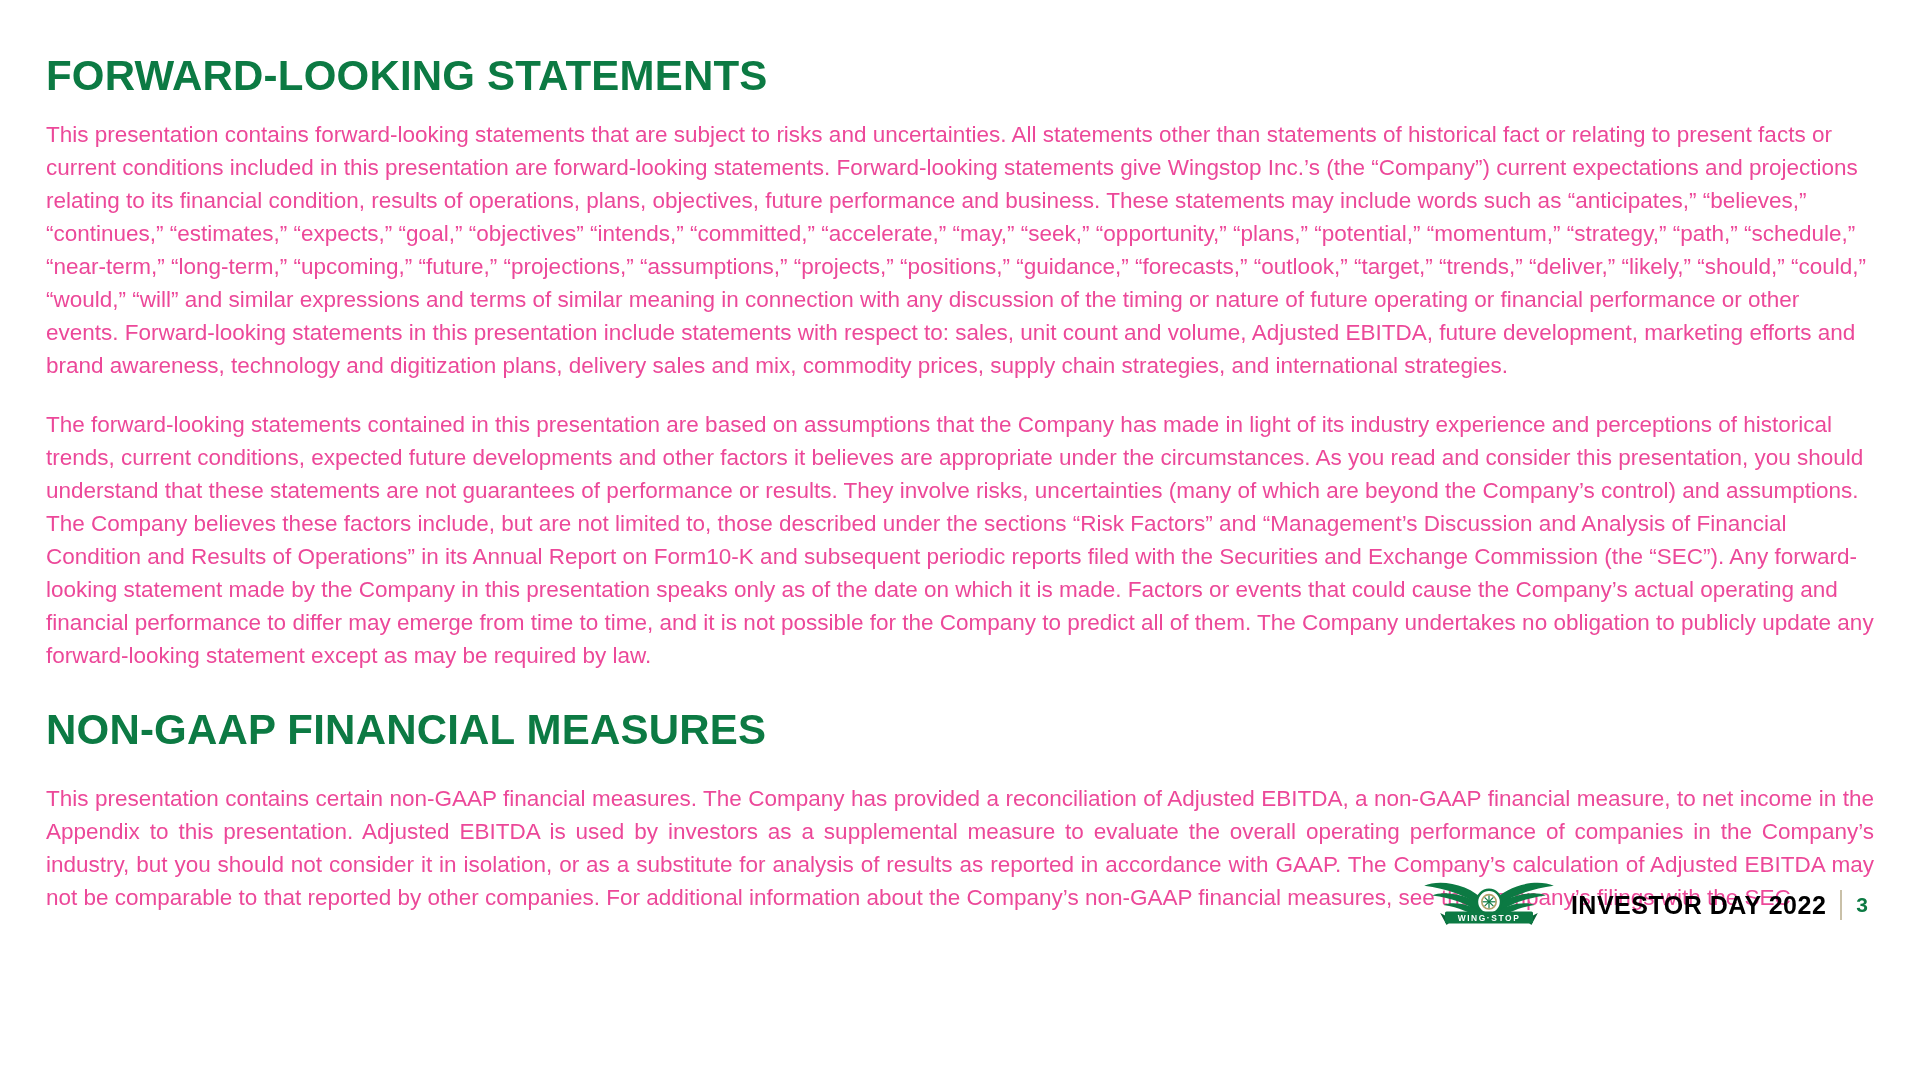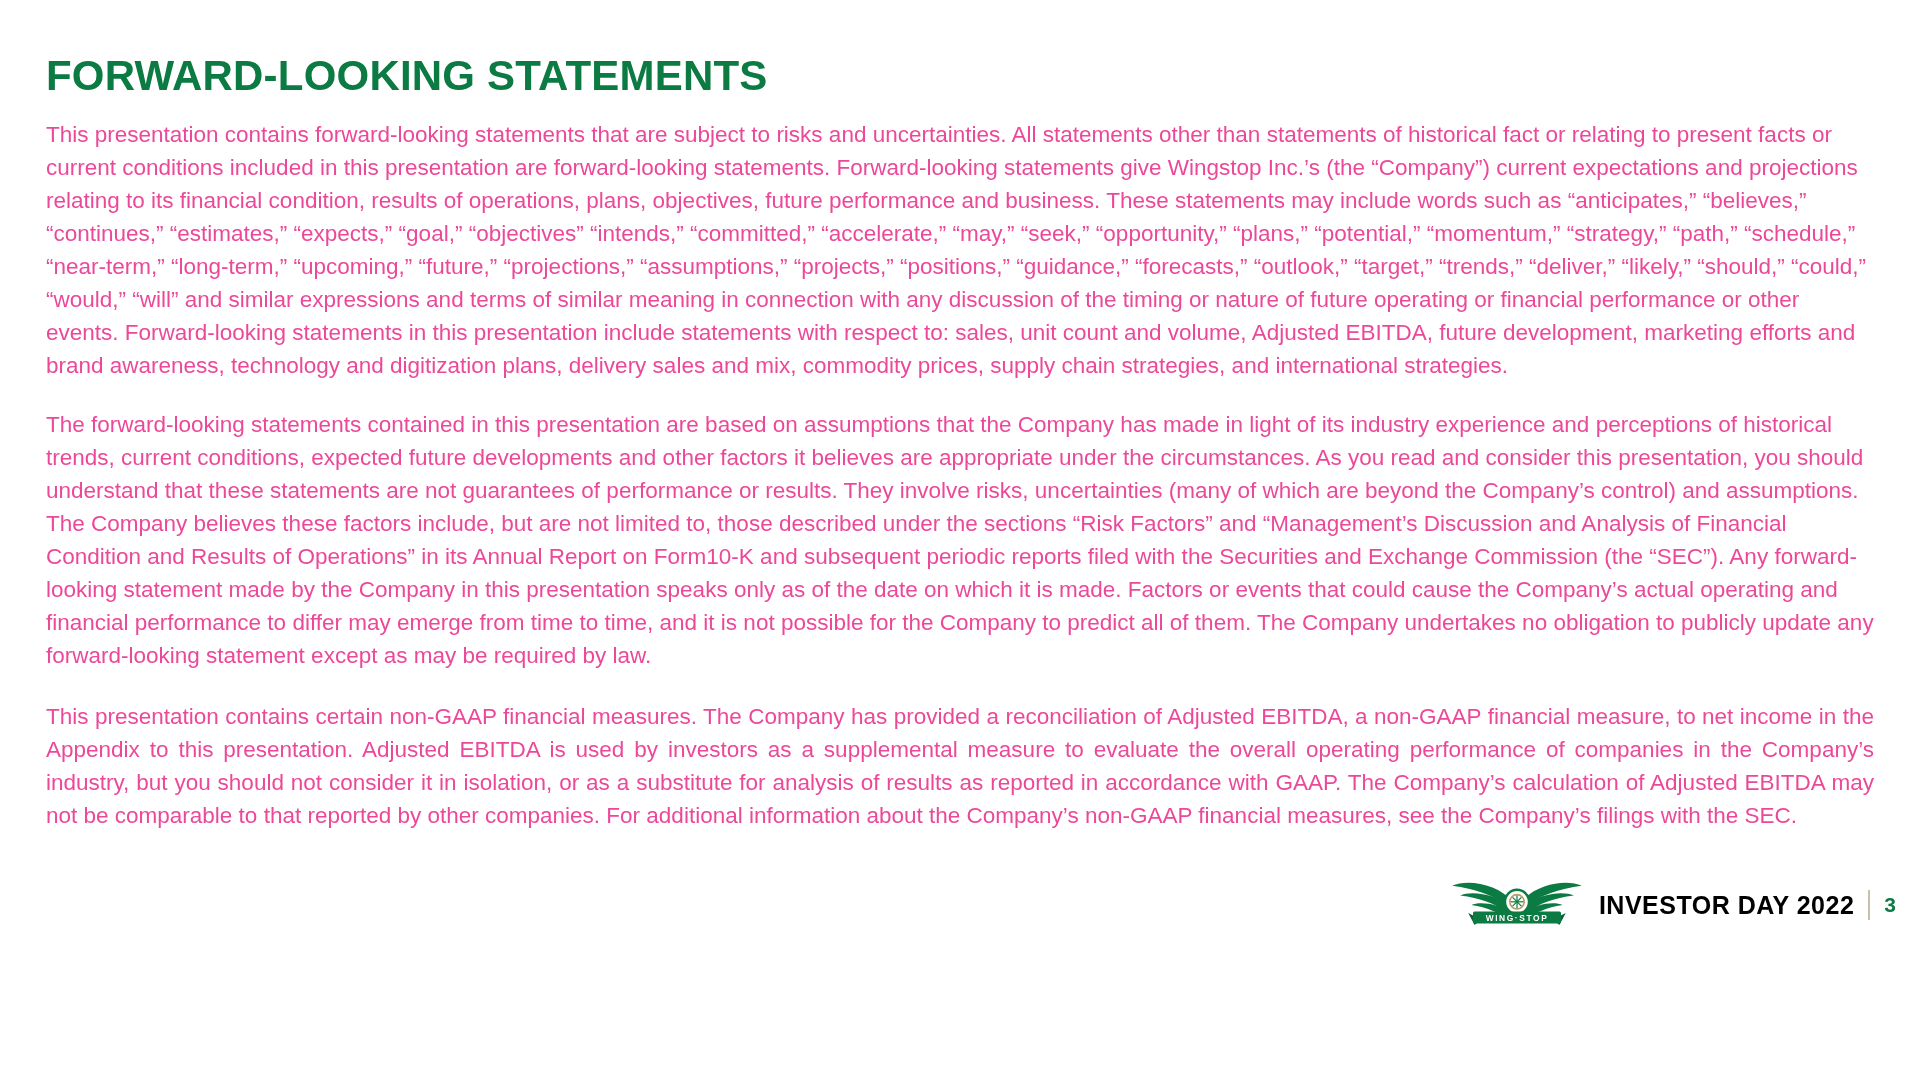--- a/index.html
+++ b/index.html
@@ -41,21 +41,21 @@
     text-align: left;
   }
 
   .body-par.justified {
     text-align: justify;
     margin-top: 28px;
   }
 
   .footer {
     position: absolute;
-    right: 20px;
+    right: 48px;
     bottom: 18px;
     display: flex;
     align-items: center;
     gap: 14px;
   }
 
   .logo-wrap {
     display: flex;
     align-items: center;
   }
@@ -86,20 +86,21 @@
 
 <div class="slide">
 
   <div class="section">
     <h1 class="section-heading">FORWARD-LOOKING STATEMENTS</h1>
     <p class="body-par">This presentation contains forward-looking statements that are subject to risks and uncertainties. All statements other than statements of historical fact or relating to present facts or current conditions included in this presentation are forward-looking statements. Forward-looking statements give Wingstop Inc.’s (the “Company”) current expectations and projections relating to its financial condition, results of operations, plans, objectives, future performance and business. These statements may include words such as “anticipates,” “believes,” “continues,” “estimates,” “expects,” “goal,” “objectives” “intends,” “committed,” “accelerate,” “may,” “seek,” “opportunity,” “plans,” “potential,” “momentum,” “strategy,” “path,” “schedule,” “near-term,” “long-term,” “upcoming,” “future,” “projections,” “assumptions,” “projects,” “positions,” “guidance,” “forecasts,” “outlook,” “target,” “trends,” “deliver,” “likely,” “should,” “could,” “would,” “will” and similar expressions and terms of similar meaning in connection with any discussion of the timing or nature of future operating or financial performance or other events.  Forward-looking statements in this presentation include statements with respect to: sales, unit count and volume, Adjusted EBITDA, future development, marketing efforts and brand awareness, technology and digitization plans, delivery sales and mix, commodity prices, supply chain strategies, and international strategies.</p>
     <p class="body-par">The forward-looking statements contained in this presentation are based on assumptions that the Company has made in light of its industry experience and perceptions of historical trends, current conditions, expected future developments and other factors it believes are appropriate under the circumstances. As you read and consider this presentation, you should understand that these statements are not guarantees of performance or results. They involve risks, uncertainties (many of which are beyond the Company’s control) and assumptions. The Company believes these factors include, but are not limited to, those described under the sections “Risk Factors” and “Management’s Discussion and Analysis of Financial Condition and Results of Operations” in its Annual Report on Form10-K and subsequent periodic reports filed with the Securities and Exchange Commission (the “SEC”). Any forward-looking statement made by the Company in this presentation speaks only as of the date on which it is made. Factors or events that could cause the Company’s actual operating and financial performance to differ may emerge from time to time, and it is not possible for the Company to predict all of them. The Company undertakes no obligation to publicly update any forward-looking statement except as may be required by law.</p>
   </div>
 
   <div class="section">
+    <h1 class="section-heading second">NON-GAAP FINANCIAL MEASURES</h1>
     <p class="body-par justified">This presentation contains certain non-GAAP financial measures. The Company has provided a reconciliation of Adjusted EBITDA, a non-GAAP financial measure, to net income in the Appendix to this presentation. Adjusted EBITDA is used by investors as a supplemental measure to evaluate the overall operating performance of companies in the Company’s industry, but you should not consider it in isolation, or as a substitute for analysis of results as reported in accordance with GAAP. The Company’s calculation of Adjusted EBITDA may not be comparable to that reported by other companies. For additional information about the Company’s non-GAAP financial measures, see the Company’s filings with the SEC.</p>
   </div>
 
   <div class="footer">
 
     <div class="logo-wrap">
       <svg width="136" height="58" viewBox="0 0 170 72">
 
         <g fill="#0c7a43">
           <path d="M82 34 C60 8 22 4 4 12 C32 16 58 24 74 38 Z"></path>

